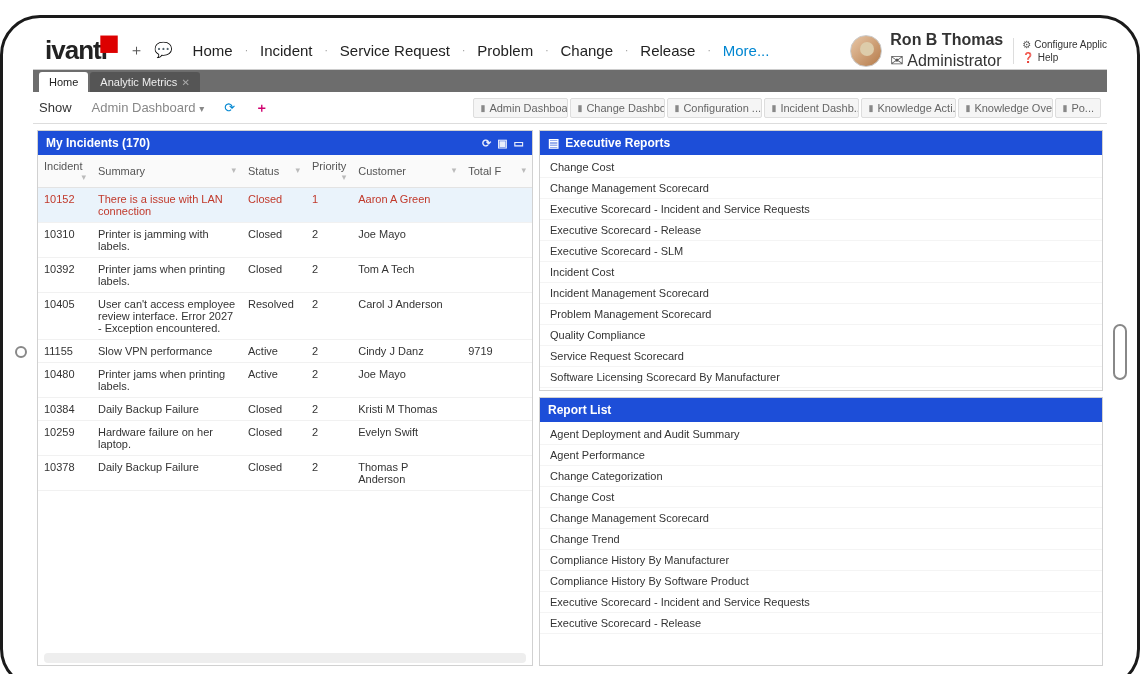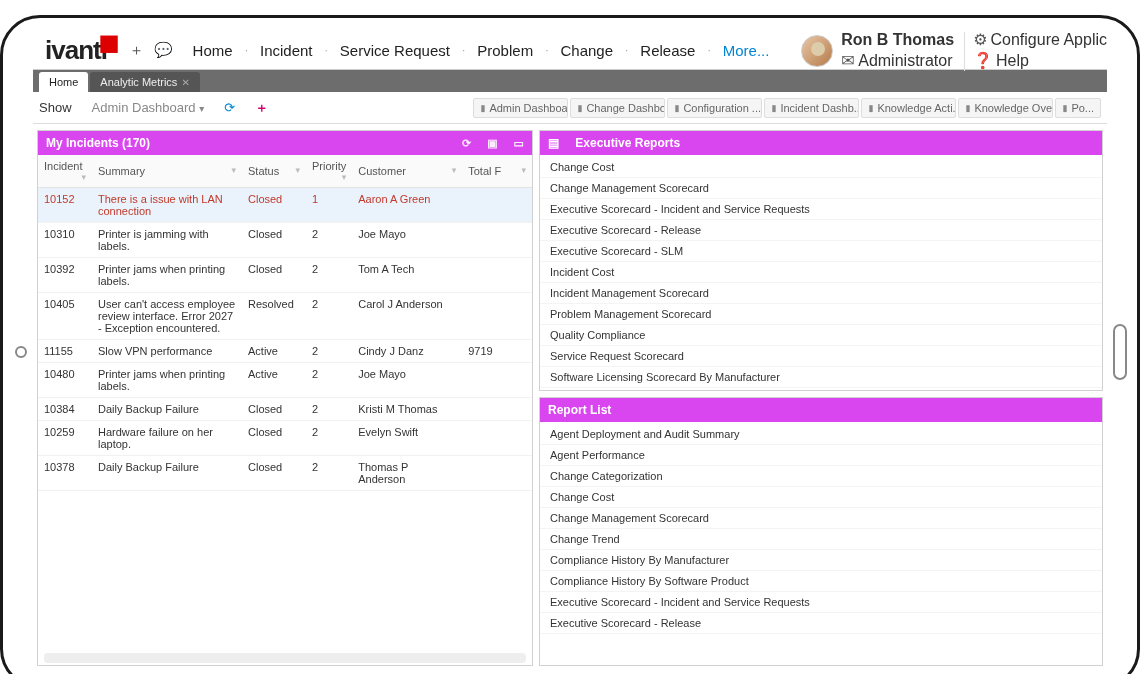--- a/index.html
+++ b/index.html
@@ -66,21 +66,21 @@
   .topnav .item { padding:0 6px; cursor:pointer; color:#222;}
   .topnav .sep { color:#999; font-size:10px; }
   .topnav .more { color:#0086d1; }
   .topbar-spacer { flex:1; }
   .user-block { display:flex; align-items:center; gap:8px; padding-right:10px;}
   .avatar { width:32px; height:32px; border-radius:50%; background:linear-gradient(135deg,#e8c7a7,#b57b4a); border:1px solid #ccc; position:relative; overflow:hidden;}
   .avatar::after{content:"";position:absolute;left:9px;top:6px;width:14px;height:14px;border-radius:50%;background:#dca;}
   .user-meta { font-size:16px; line-height:1.3; }
   .user-meta .name{font-weight:600;}
   .user-meta .role::before{content:"✉ "; color:#555;}
-  .config-block { font-size:16px; line-height:1.3; border-left:1px solid #ddd; padding-left:8px;}
+  .config-block { font-size:10px; line-height:1.3; border-left:1px solid #ddd; padding-left:8px;}
   .config-block div::before{margin-right:3px;}
   .config-block .cfg::before{content:"⚙"; color:#555;}
   .config-block .hlp::before{content:"❓"; color:#555;}
 
   
   .tabstrip {
     height: 22px;
     background: #6d6d6d;
     display:flex;
     align-items:flex-end;
@@ -130,28 +130,28 @@
     display:flex;
     gap:6px;
     padding:6px 4px;
     height: calc(100% - 92px);
   }
   .col-left { flex: 0 0 496px; display:flex; flex-direction:column;}
   .col-right { flex:1; display:flex; flex-direction:column; gap:6px; overflow:hidden;}
 
   .panel { border:1px solid #d1d1d1; display:flex; flex-direction:column; background:#fff;}
   .panel-head {
-    background:#d946ef;
+    background:#1d4ed8;
     color:#fff;
     font-size:12px;
     font-weight:600;
     padding:5px 8px;
     display:flex;
     align-items:center;
-    gap:16px;
+    gap:6px;
   }
   .panel-head .spacer{flex:1;}
   .panel-head .hicon{font-size:11px;cursor:pointer;opacity:0.9;}
   .panel-body { flex:1; overflow:auto; }
 
   
   .igrid { width:100%; border-collapse:collapse; font-size:11px;}
   .igrid th {
     text-align:left;
     font-weight:400;

